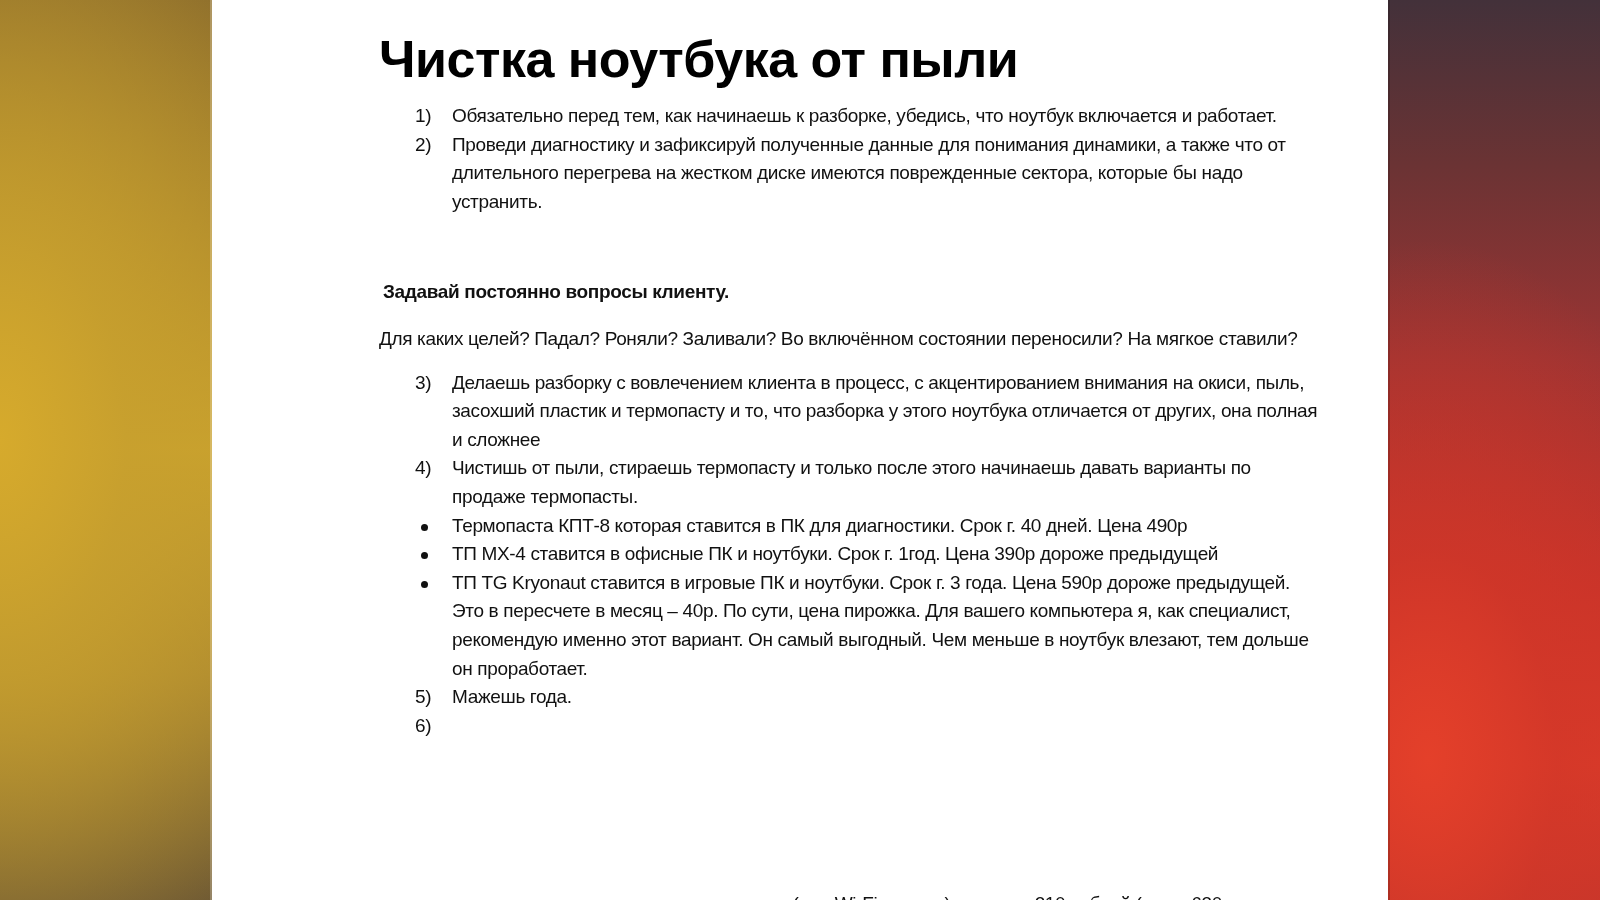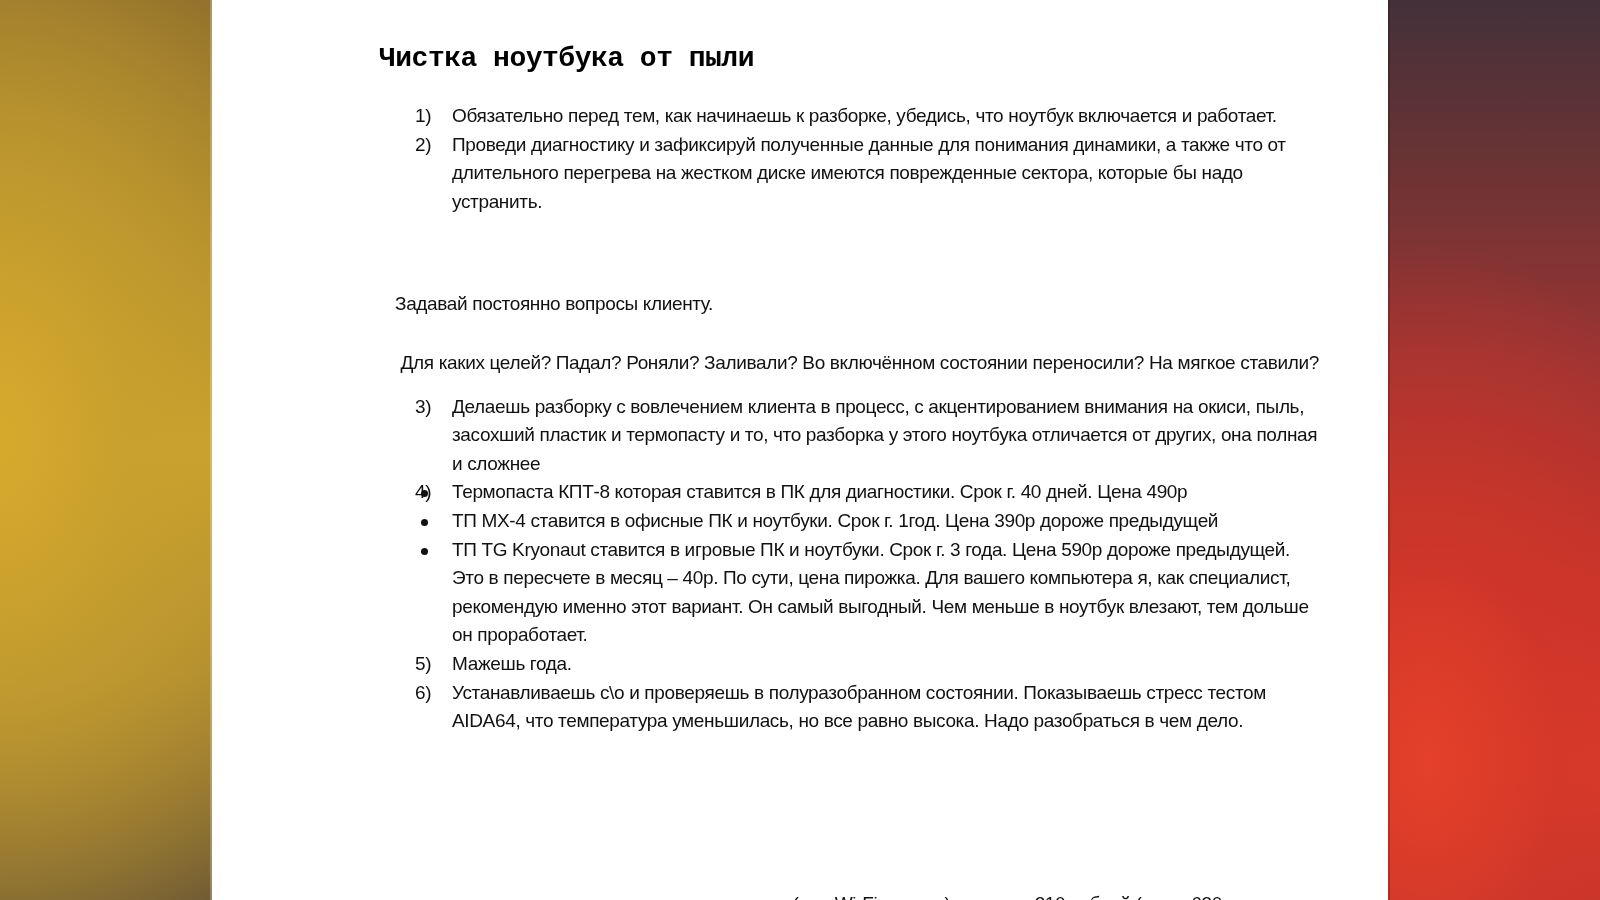--- a/index.html
+++ b/index.html
@@ -55,26 +55,25 @@
       left: 167px;
       top: 30px;
       width: 940px;
       color: #111111;
       font-size: 19px;
       line-height: 28.6px;
       letter-spacing: -0.35px;
     }
     h1 {
       margin: 0 0 14px 0;
-      font-size: 28px;
+      font-size: 52px;
       line-height: 58px;
       font-weight: bold;
       letter-spacing: -0.5px;
       color: #000;
-      font-family: Liberation Mono, monospace;
     }
     ol.numbered, ul.bullets {
       list-style: none;
       margin: 0;
       padding: 0;
     }
     .item {
       position: relative;
       padding-left: 73px;
     }
@@ -89,26 +88,25 @@
       top: 12px;
       width: 7px;
       height: 7px;
       border-radius: 50%;
       background: #111;
     }
     .spacer-lg { height: 58px; }
     .spacer-md { height: 14px; }
     .spacer-sm { height: 15px; }
     .bold-para {
-      font-weight: normal;
-      margin: 16px;
+      font-weight: bold;
+      margin: 4px;
     }
     .para {
       margin: 0;
-      text-align: right;
     }
     .truncated {
       position: absolute;
       left: 0;
       top: 860px;
     }
   </style>
 </head>
 <body>
 
@@ -138,20 +136,21 @@
     <p class="para">Для каких целей? Падал? Роняли? Заливали? Во включённом состоянии переносили? На мягкое ставили?</p>
     <div class="spacer-sm"></div>
 
     <ol class="numbered">
       <li class="item">
         <span class="marker">3)</span>
         <span>Делаешь разборку с вовлечением клиента в процесс, с акцентированием внимания на окиси, пыль, засохший пластик и термопасту и то, что разборка у этого ноутбука отличается от других, она полная и сложнее</span>
       </li>
       <li class="item">
         <span class="marker">4)</span>
+        <span>Чистишь от пыли, стираешь термопасту и только после этого начинаешь давать варианты по продаже термопасты.</span>
       </li>
     </ol>
 
     <ul class="bullets">
       <li class="item">
         <span class="bullet"></span>
         <span>Термопаста КПТ-8 которая ставится в ПК для диагностики. Срок г. 40 дней. Цена 490р</span>
       </li>
       <li class="item">
         <span class="bullet"></span>
@@ -163,21 +162,20 @@
       </li>
     </ul>
 
     <ol class="numbered">
       <li class="item">
         <span class="marker">5)</span>
         <span>Мажешь года.</span>
       </li>
       <li class="item">
         <span class="marker">6)</span>
-        <span>Устанавливаешь с\о и проверяешь в полуразобранном состоянии. Показываешь стресс тестом AIDA64, что температура уменьшилась, но все равно высока. Надо разобраться в чем дело.</span>
       </li>
     </ol>
 
     <ul class="bullets truncated">
       <li class="item" style="white-space:nowrap;">
         
         <span>снимаешь окиси с зон. ж.п. видеокарты (или Wi-Fi модуль) за штуки 210 рублей (итого 630 р</span>
       </li>
     </ul>
 

